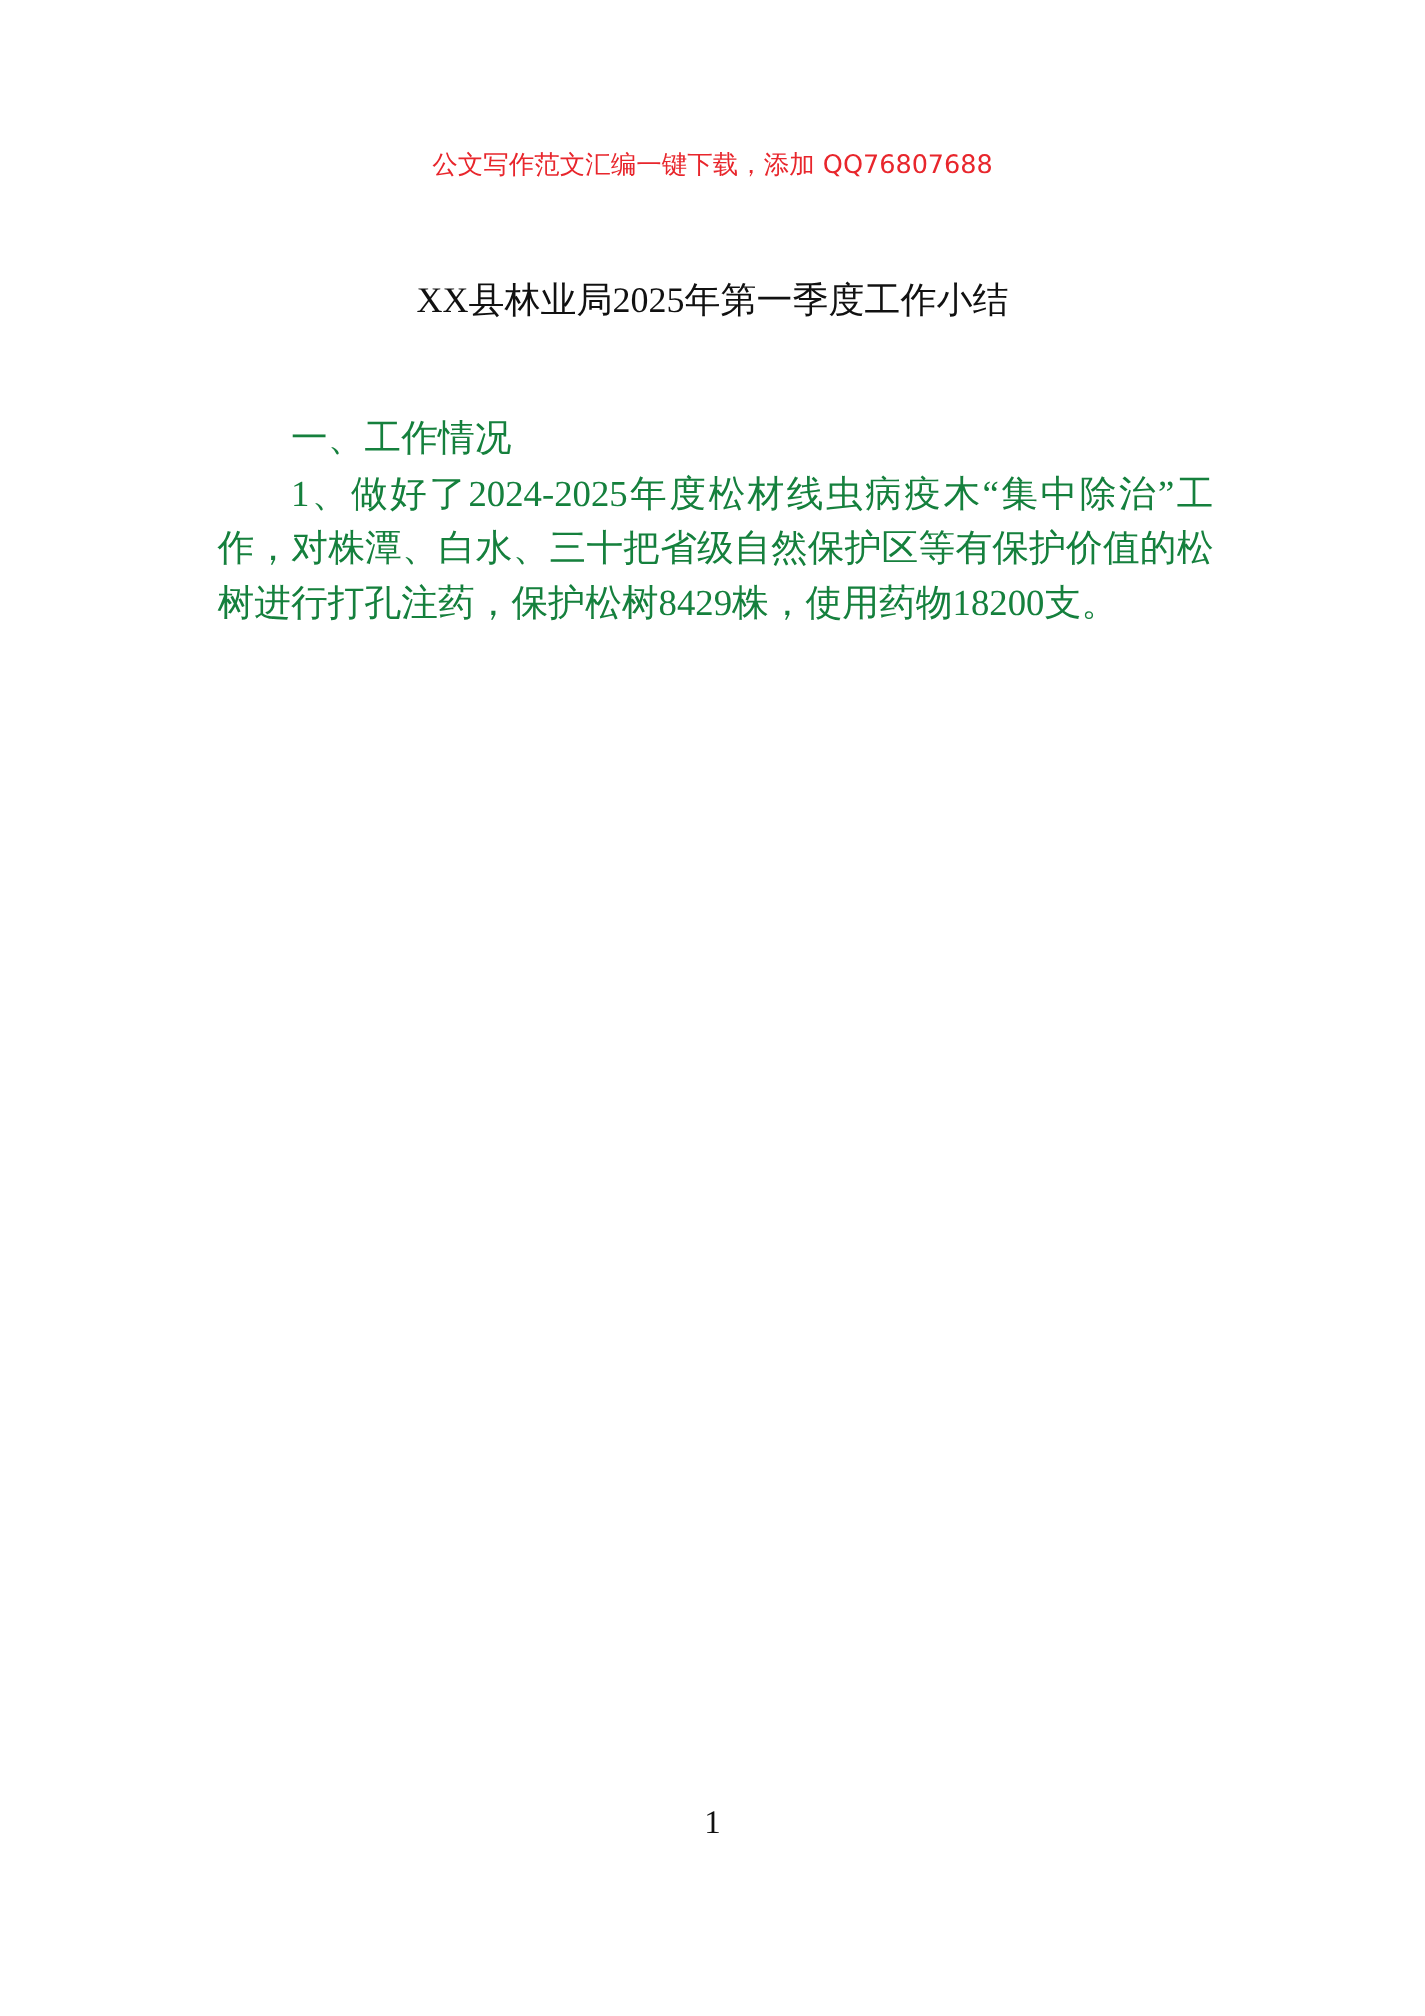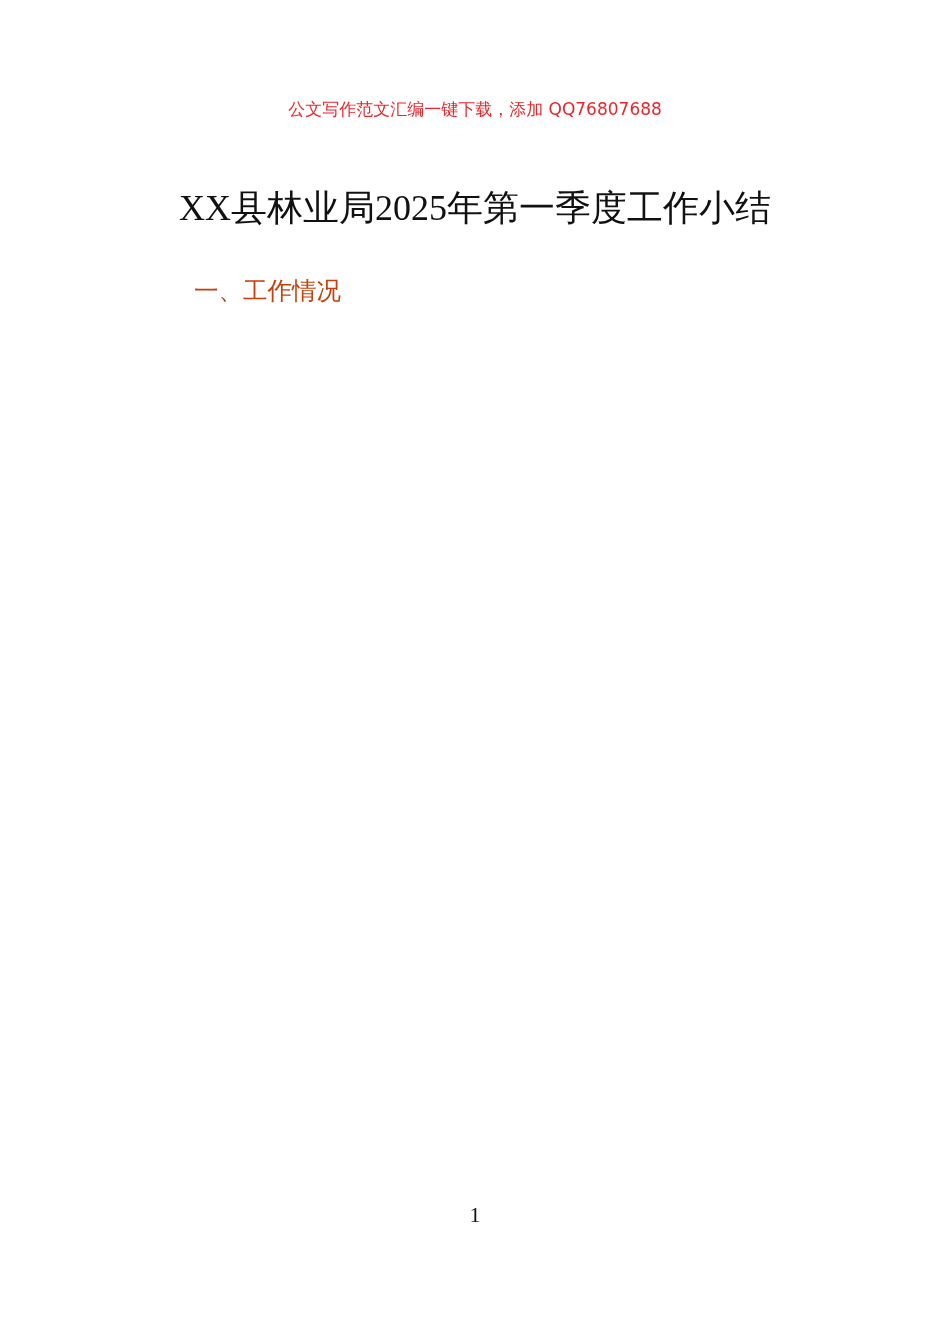--- a/index.html
+++ b/index.html
@@ -9,39 +9,40 @@
     background: #ffffff;
     padding-left: 28px;
   }
   .watermark {
     position: absolute; top: 86px; left: 0; width: 950px; text-align: center;
     font-family: "DejaVu Sans", sans-serif; font-size: 17px; color: #e8262c;
     letter-spacing: 0px;
   }
   .doc-title {
     position: absolute; top: 172px; left: 0; width: 950px; text-align: center;
-    font-family: "Liberation Serif", "DejaVu Serif", serif; font-size: 36px; color: #111;
+    font-family: "Liberation Serif", "DejaVu Serif", serif; font-size: 24px; color: #111;
   }
   .body-text {
     position: absolute; top: 263px; left: 145px; width: 664px;
-    font-family: Liberation Mono, monospace; font-size: 24.5px;
-    line-height: 36.6px; color: #c2410c; text-align: justify;
+    font-family: Liberation Serif, serif; font-size: 24.5px;
+    line-height: 36.6px; color: #15803d; text-align: justify;
   }
   .body-text p { margin: 0; text-indent: 2em; }
   .page-number {
     position: absolute; top: 1190px; left: 0; width: 950px; text-align: center;
     font-family: "Liberation Serif", "DejaVu Serif", serif; font-size: 22px; color: #111;
   }
 </style>
 </head>
 <body>
 
 <div class="page">
   <div class="watermark">公文写作范文汇编一键下载，添加 QQ76807688</div>
 
   <div class="doc-title">XX县林业局2025年第一季度工作小结</div>
 
   <div class="body-text">
     <p>一、工作情况</p>
+    <p>1、做好了2024-2025年度松材线虫病疫木“集中除治”工作，对株潭、白水、三十把省级自然保护区等有保护价值的松树进行打孔注药，保护松树8429株，使用药物18200支。</p>
   </div>
 
   <div class="page-number">1</div>
 </div>
 
 </body></html>

